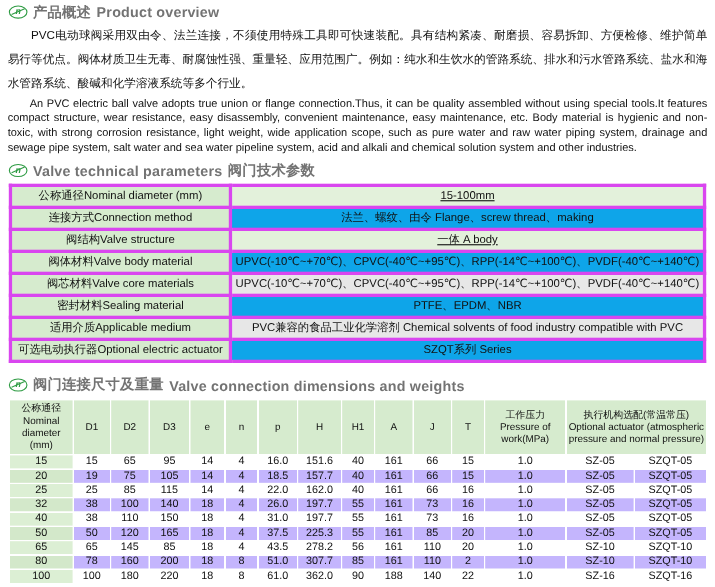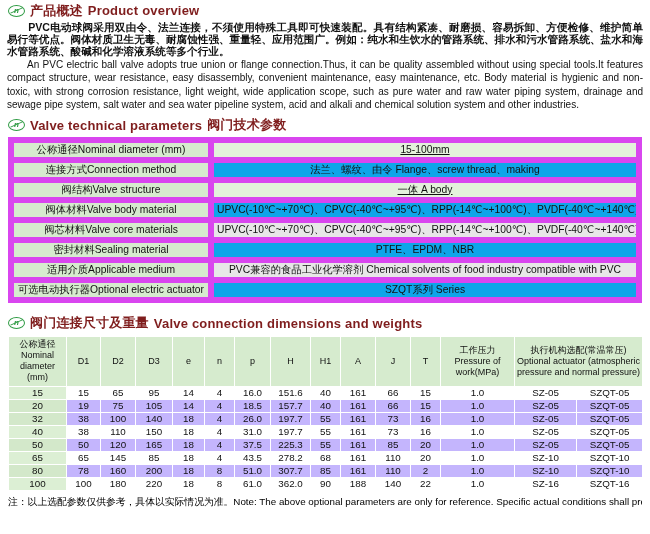--- a/index.html
+++ b/index.html
@@ -2,38 +2,38 @@
 <html><head>
 <meta charset="utf-8">
 <style>
   * { margin:0; padding:0; box-sizing:border-box; }
   html,body { width:650px; height:534px; background:#fff; overflow:hidden;
     font-family:"Liberation Sans","DejaVu Sans",sans-serif; color:#111; }
   .page { width:650px; height:534px; padding:2px 0 0 0; }
 
   
   .heading { display:flex; align-items:center; gap:5px; margin:0 0 2px 8px; height:17px; }
-  .heading .h-txt { font-size:13px; font-weight:bold; color:#7f1d1d; letter-spacing:0.2px; }
+  .heading .h-txt { font-size:13px; font-weight:bold; color:#737373; letter-spacing:0.2px; }
   .logo { display:inline-flex; align-items:center; justify-content:center;
     width:17px; height:12px; border:1.5px solid #2e9b43; border-radius:50%;
     color:#2e9b43; font-size:8px; font-style:italic; font-weight:bold; line-height:1;
     position:relative; flex:0 0 auto; }
   .logo::after { content:""; position:absolute; left:1px; top:4px; width:13px; height:1.2px;
     background:#2e9b43; transform:rotate(-24deg); }
 
   
   .para { margin:0 7px 1px 7px; text-align:justify; }
-  .para.cn { font-size:10.6px; line-height:12px;font-weight:bold; }
+  .para.cn { font-size:10.6px; line-height:22px; }
   .para.en { font-size:10px; line-height:13.4px; }
   .para { text-indent:2em; }
 
   
   table { border-collapse:collapse; table-layout:fixed; }
   .tech-table { width:634px; margin:3px 8px 0 8px; }
-  .tech-table td { border:6px solid #d946ef; height:20px; text-align:center;
+  .tech-table td { border:3px solid #d946ef; height:20px; text-align:center;
     vertical-align:middle; font-size:10.3px; padding:0 3px; overflow:hidden; white-space:nowrap; }
   .tech-table .label-cell { background:#d6ebce; width:200px; }
   .tech-table .tint-green { background:#e3f1db;text-decoration:underline; }
   .tech-table .tint-white { background:#0ea5e9; }
   .tech-table .tint-gray  { background:#e7e7e7; }
 
   
   .dims-table { width:634px; margin:4px 8px 0 8px; }
   .dims-table th { background:#d6ebce; border:1px solid #fff; height:50px;
     font-size:9px; font-weight:normal; text-align:center; vertical-align:middle;
@@ -192,20 +192,37 @@
           <td>18.5</td>
           <td>157.7</td>
           <td>40</td>
           <td>161</td>
           <td>66</td>
           <td>15</td>
           <td>1.0</td>
           <td>SZ-05</td>
           <td>SZQT-05</td>
         </tr>
+        <tr>
+          <td class="dn-cell">25</td>
+          <td>25</td>
+          <td>85</td>
+          <td>115</td>
+          <td>14</td>
+          <td>4</td>
+          <td>22.0</td>
+          <td>162.0</td>
+          <td>40</td>
+          <td>161</td>
+          <td>66</td>
+          <td>16</td>
+          <td>1.0</td>
+          <td>SZ-05</td>
+          <td>SZQT-05</td>
+        </tr>
         <tr class="stripe">
           <td class="dn-cell">32</td>
           <td>38</td>
           <td>100</td>
           <td>140</td>
           <td>18</td>
           <td>4</td>
           <td>26.0</td>
           <td>197.7</td>
           <td>55</td>
@@ -252,21 +269,21 @@
         </tr>
         <tr>
           <td class="dn-cell">65</td>
           <td>65</td>
           <td>145</td>
           <td>85</td>
           <td>18</td>
           <td>4</td>
           <td>43.5</td>
           <td>278.2</td>
-          <td>68</td>
+          <td>56</td>
           <td>161</td>
           <td>110</td>
           <td>20</td>
           <td>1.0</td>
           <td>SZ-10</td>
           <td>SZQT-10</td>
         </tr>
         <tr class="stripe">
           <td class="dn-cell">80</td>
           <td>78</td>

